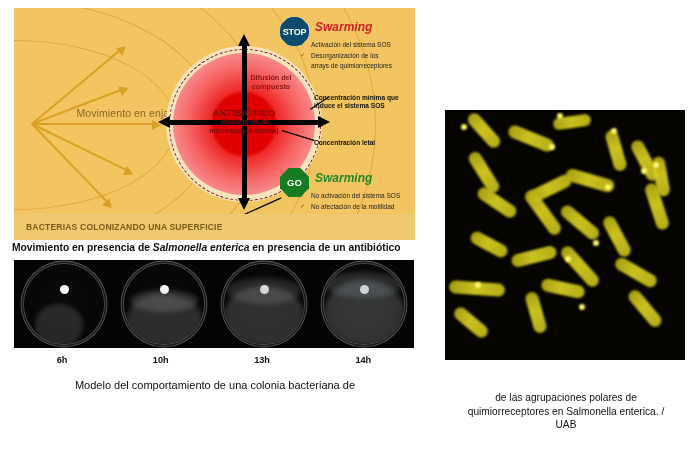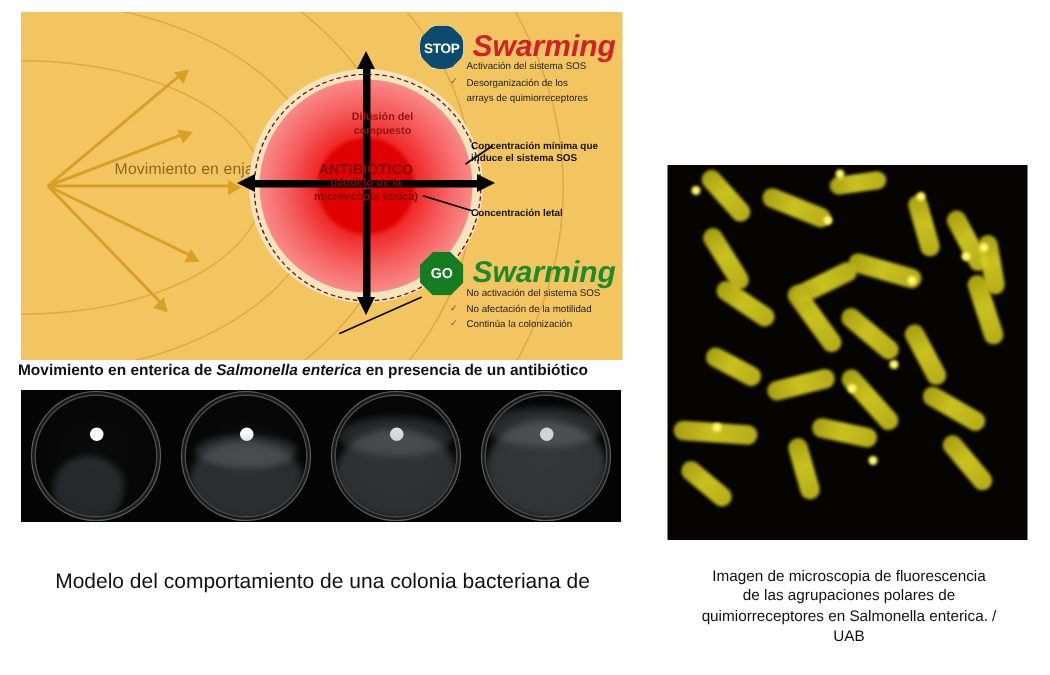--- a/index.html
+++ b/index.html
@@ -58,41 +58,41 @@
   .diff-arrow{position:absolute;background:#000;}
   .diff-head{position:absolute;width:0;height:0;}
 
   #antibiotic-label{
     position:absolute;left:182px;top:99px;width:96px;text-align:center;
     font-size:8.5px;font-weight:bold;color:#7d0d0d;line-height:1.18;
   }
   #antibiotic-label .main{font-size:9.4px;letter-spacing:.2px;}
   #antibiotic-label .sub{font-size:7.4px;}
   #diffusion-label{
-    position:absolute;left:204px;top:66px;width:74px;text-align:center;
+    position:absolute;left:220px;top:66px;width:74px;text-align:center;
     font-size:7.2px;font-weight:bold;color:#8e1414;line-height:1.2;
   }
 
   
   .ann{position:absolute;font-size:6.6px;font-weight:bold;color:#111;line-height:1.28;}
   #ann-min{left:300px;top:86px;width:110px;}
   #ann-letal{left:300px;top:131px;width:110px;}
   .leader{position:absolute;background:#111;height:0;border-top:.9px solid #111;transform-origin:0 0;}
 
   
   .sign{
     position:absolute;width:29px;height:29px;
     clip-path:polygon(30% 0,70% 0,100% 30%,100% 70%,70% 100%,30% 100%,0 70%,0 30%);
     display:flex;align-items:center;justify-content:center;
     color:#fff;font-weight:bold;
   }
   #stop-sign{left:266px;top:9px;background:#0c4a6e;font-size:9px;letter-spacing:-.2px;
     box-shadow:0 0 0 1.6px #fff;border-radius:13px;}
   #go-sign{left:266px;top:160px;background:#157c22;font-size:9.5px;}
-  .swarming-title{position:absolute;font-style:italic;font-weight:bold;font-size:20px;}
+  .swarming-title{position:absolute;font-style:italic;font-weight:bold;font-size:12px;}
   #stop-title{left:301px;top:12px;color:#d0202a;}
   #go-title{left:301px;top:163px;color:#1d8a2b;}
   .bullets{position:absolute;font-size:6.5px;color:#222;line-height:1.62;}
   #stop-bullets{left:286px;top:32px;width:130px;}
   #go-bullets{left:286px;top:183px;width:130px;}
   .bullets li{list-style:none;position:relative;padding-left:11px;margin:0;}
   .bullets li:before{content:"\2713";position:absolute;left:0;top:0;color:#555;font-size:6px;}
   .bullets ul{margin:0;padding:0;}
 
   #surface-banner{
@@ -125,21 +125,21 @@
     border-radius:50%;background:#fdfdfd;}
   .colony{position:absolute;border-radius:48% 52% 45% 55%/50% 46% 54% 50%;}
   .plate-times{
     position:absolute;left:14px;top:352px;width:400px;height:16px;
     display:flex;align-items:center;justify-content:space-around;
   }
   .plate-times span{font-size:9.2px;font-weight:bold;color:#111;}
 
   #caption-left{
     position:absolute;left:20px;top:378px;width:390px;text-align:center;
-    font-size:14px;color:#111;line-height:1.32;
+    font-size:11px;color:#111;line-height:1.32;
   }
 
   
   #fluor-panel{
     position:absolute;left:445px;top:110px;width:240px;height:250px;
     background:#050400;overflow:hidden;
   }
   .cell{
     position:absolute;border-radius:50px;
     background:linear-gradient(90deg,#b3aa13 0%,#d9cf22 45%,#c3ba1a 100%);
@@ -244,24 +244,27 @@
     <div class="bullets" id="go-bullets">
       <ul>
         <li><span>No activación del sistema SOS</span></li>
         <li><span>No afectación de la motilidad</span></li>
         <li><span>Continúa la colonización</span></li>
       </ul>
     </div>
 
     <div class="leader" style="left:212px;top:214px;width:60px;transform:rotate(-24deg);"></div>
 
+    <div id="surface-banner">
+      <span>BACTERIAS COLONIZANDO UNA SUPERFICIE</span>
+    </div>
   </div>
 
   <div id="plate-title">
-    <span>Movimiento  en enterica de </span><i>Salmonella enterica</i><span> en presencia de un antibiótico</span>
+    <span>Movimiento  en presencia de </span><i>Salmonella enterica</i><span> en presencia de un antibiótico</span>
   </div>
 
   <div id="plates">
 
     <div class="dish">
       <div class="disc"></div>
       <div class="colony" style="left:11px;top:40px;width:48px;height:44px;background:rgba(150,155,158,.22);filter:blur(2px);"></div>
     </div>
 
     <div class="dish">
@@ -276,20 +279,26 @@
       <div class="colony" style="left:2px;top:14px;width:76px;height:26px;background:rgba(165,170,173,.2);filter:blur(2.6px);"></div>
     </div>
 
     <div class="dish">
       <div class="disc"></div>
       <div class="colony" style="left:0px;top:16px;width:80px;height:66px;background:rgba(150,155,158,.3);filter:blur(2.4px);"></div>
       <div class="colony" style="left:0px;top:8px;width:78px;height:26px;background:rgba(168,173,176,.22);filter:blur(2.6px);"></div>
     </div>
   </div>
 
+  <div class="plate-times">
+    <span>6h</span>
+    <span>10h</span>
+    <span>13h</span>
+    <span>14h</span>
+  </div>
 
   <div id="caption-left">
     <span>Modelo del comportamiento de una colonia bacteriana de</span><br>
   </div>
 </div>
 
 <div id="fluor-panel">
   <div class="cell" style="left:18px;top:14px;width:42px;height:13px;transform:rotate(48deg);"></div>
   <div class="focus" style="left:16px;top:14px;"></div>
 
@@ -330,17 +339,17 @@
   <div class="focus" style="left:134px;top:194px;"></div>
 
   <div class="cell" style="left:70px;top:196px;width:42px;height:13px;transform:rotate(74deg);"></div>
   <div class="cell" style="left:178px;top:192px;width:44px;height:13px;transform:rotate(50deg);"></div>
   <div class="cell" style="left:6px;top:206px;width:40px;height:13px;transform:rotate(40deg);"></div>
   <div class="cell" style="left:196px;top:60px;width:40px;height:13px;transform:rotate(80deg);"></div>
   <div class="focus" style="left:208px;top:52px;"></div>
 </div>
 
 <div id="caption-right">
-  <span>Imagen de microscopia de fluorescencia</span><br>
+  <br>
   <span>de las agrupaciones polares de</span><br>
   <span>quimiorreceptores en Salmonella enterica. /</span><br>
   <span>UAB</span>
 </div>
 
 </body></html>

